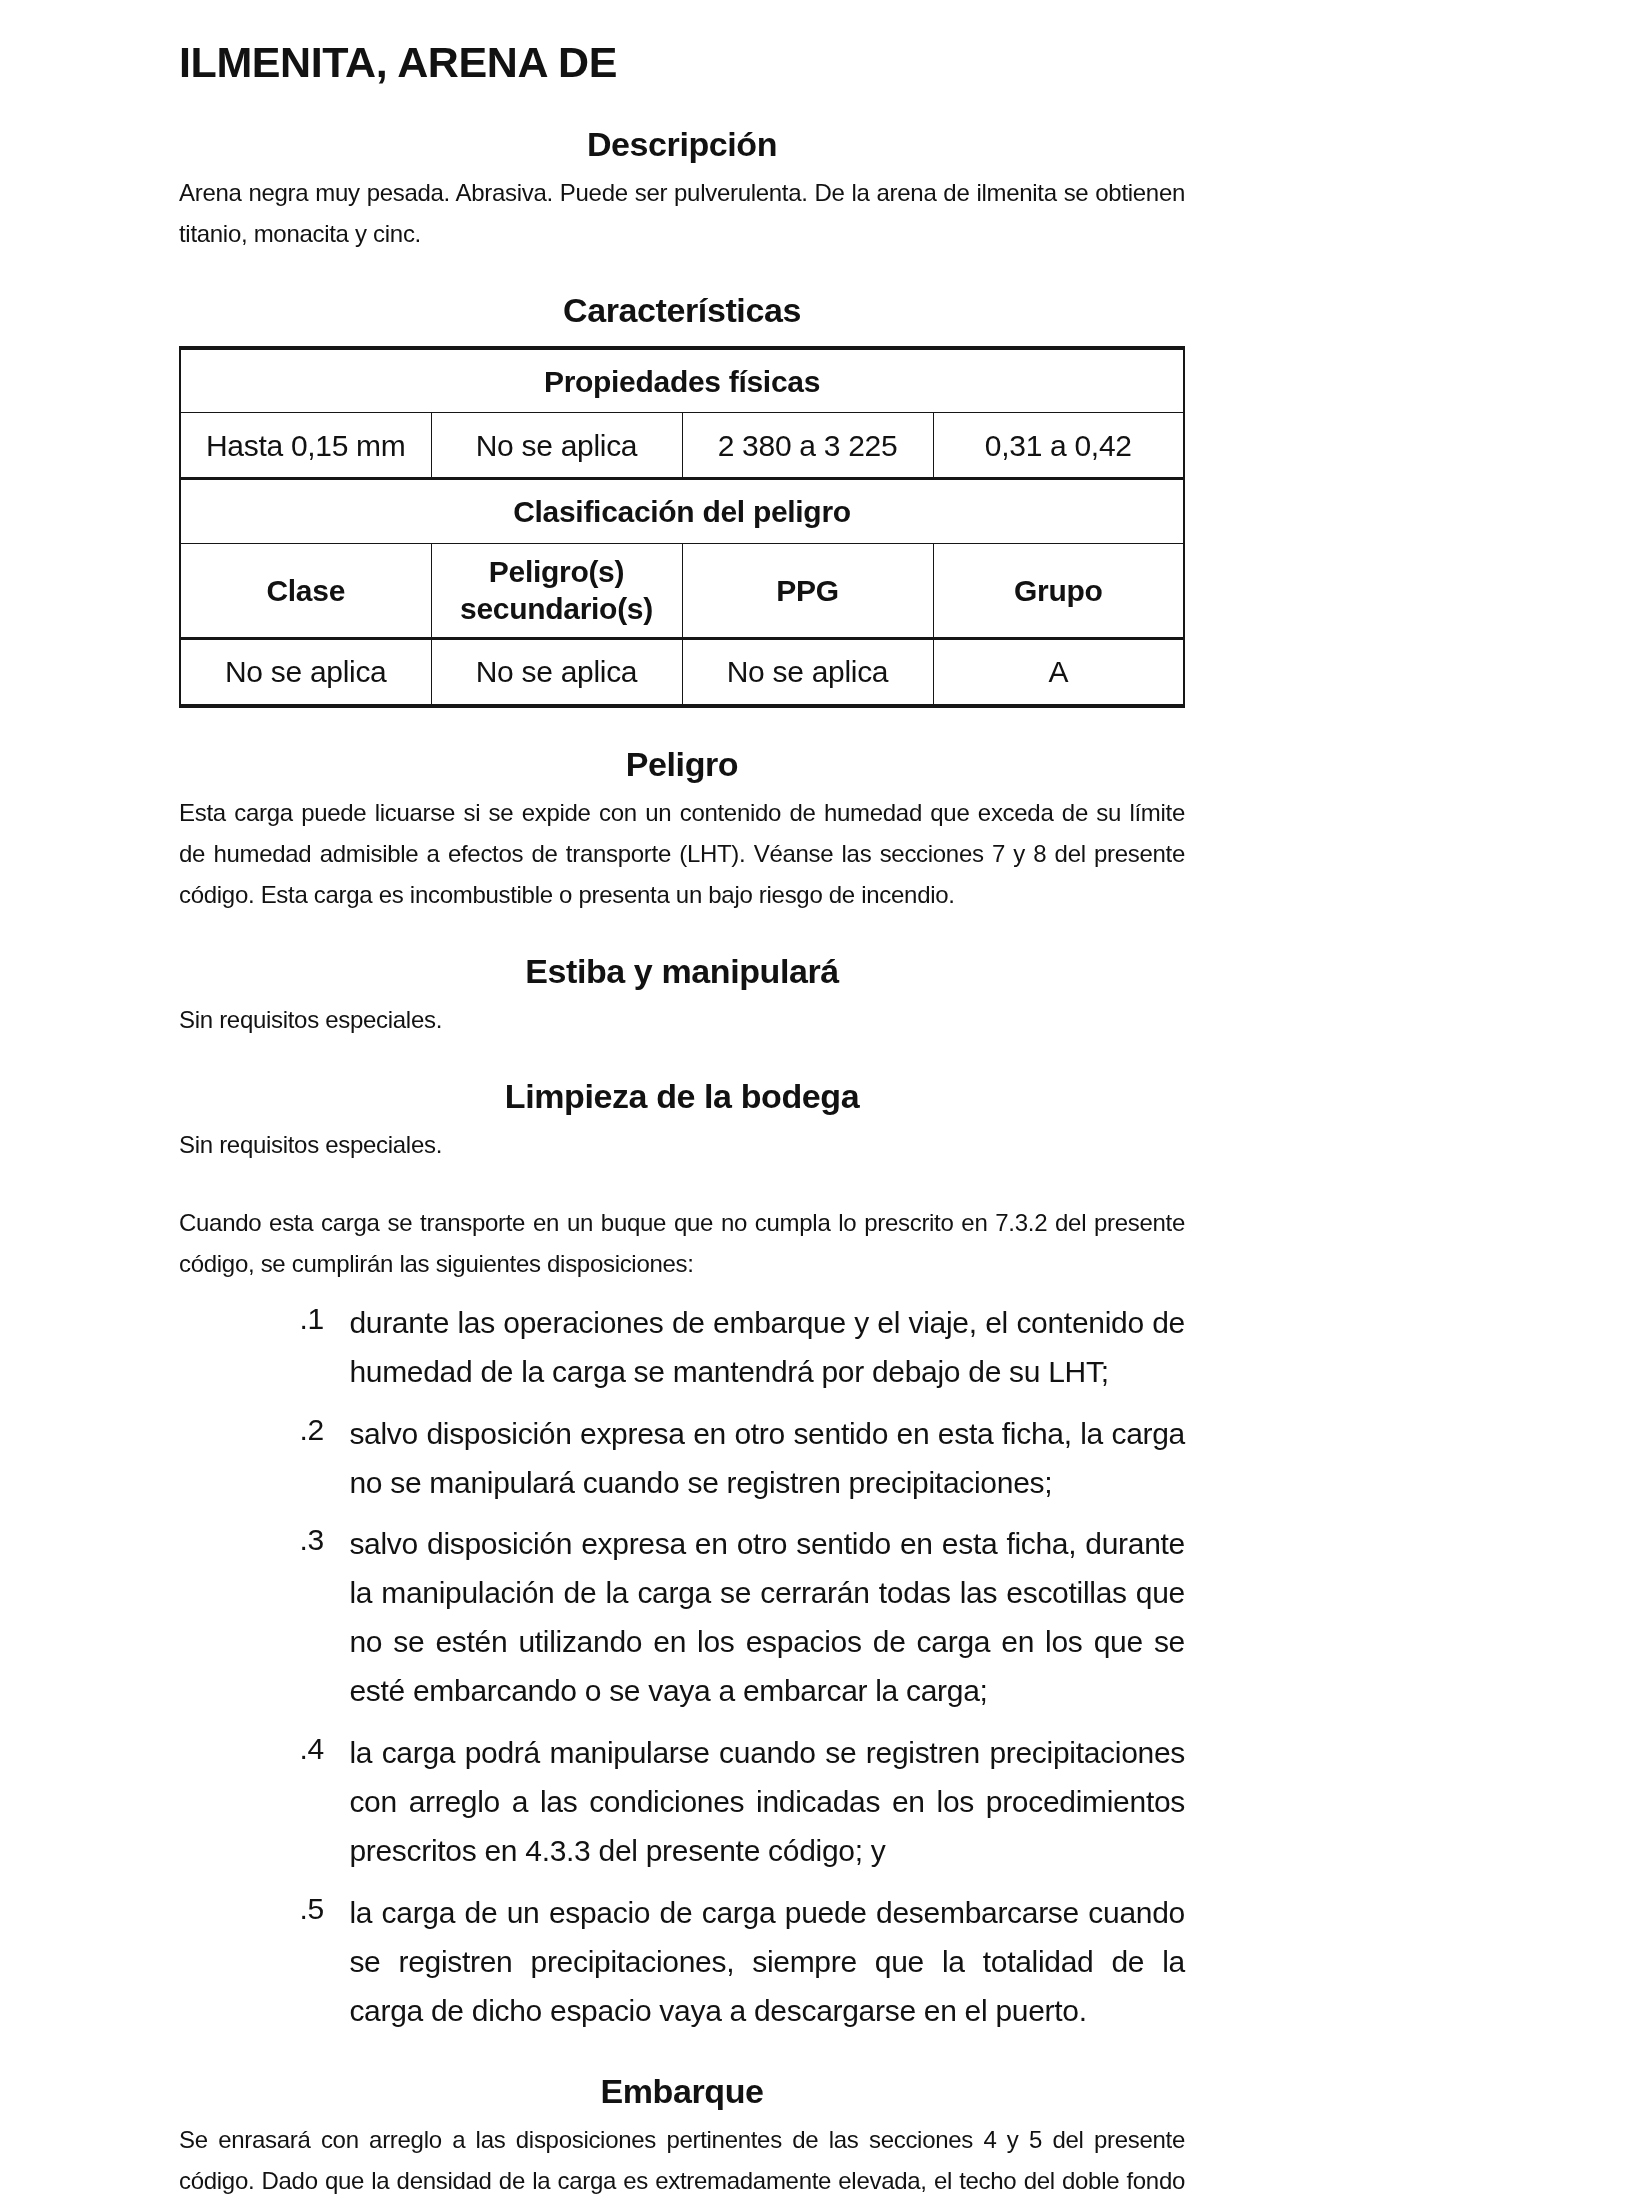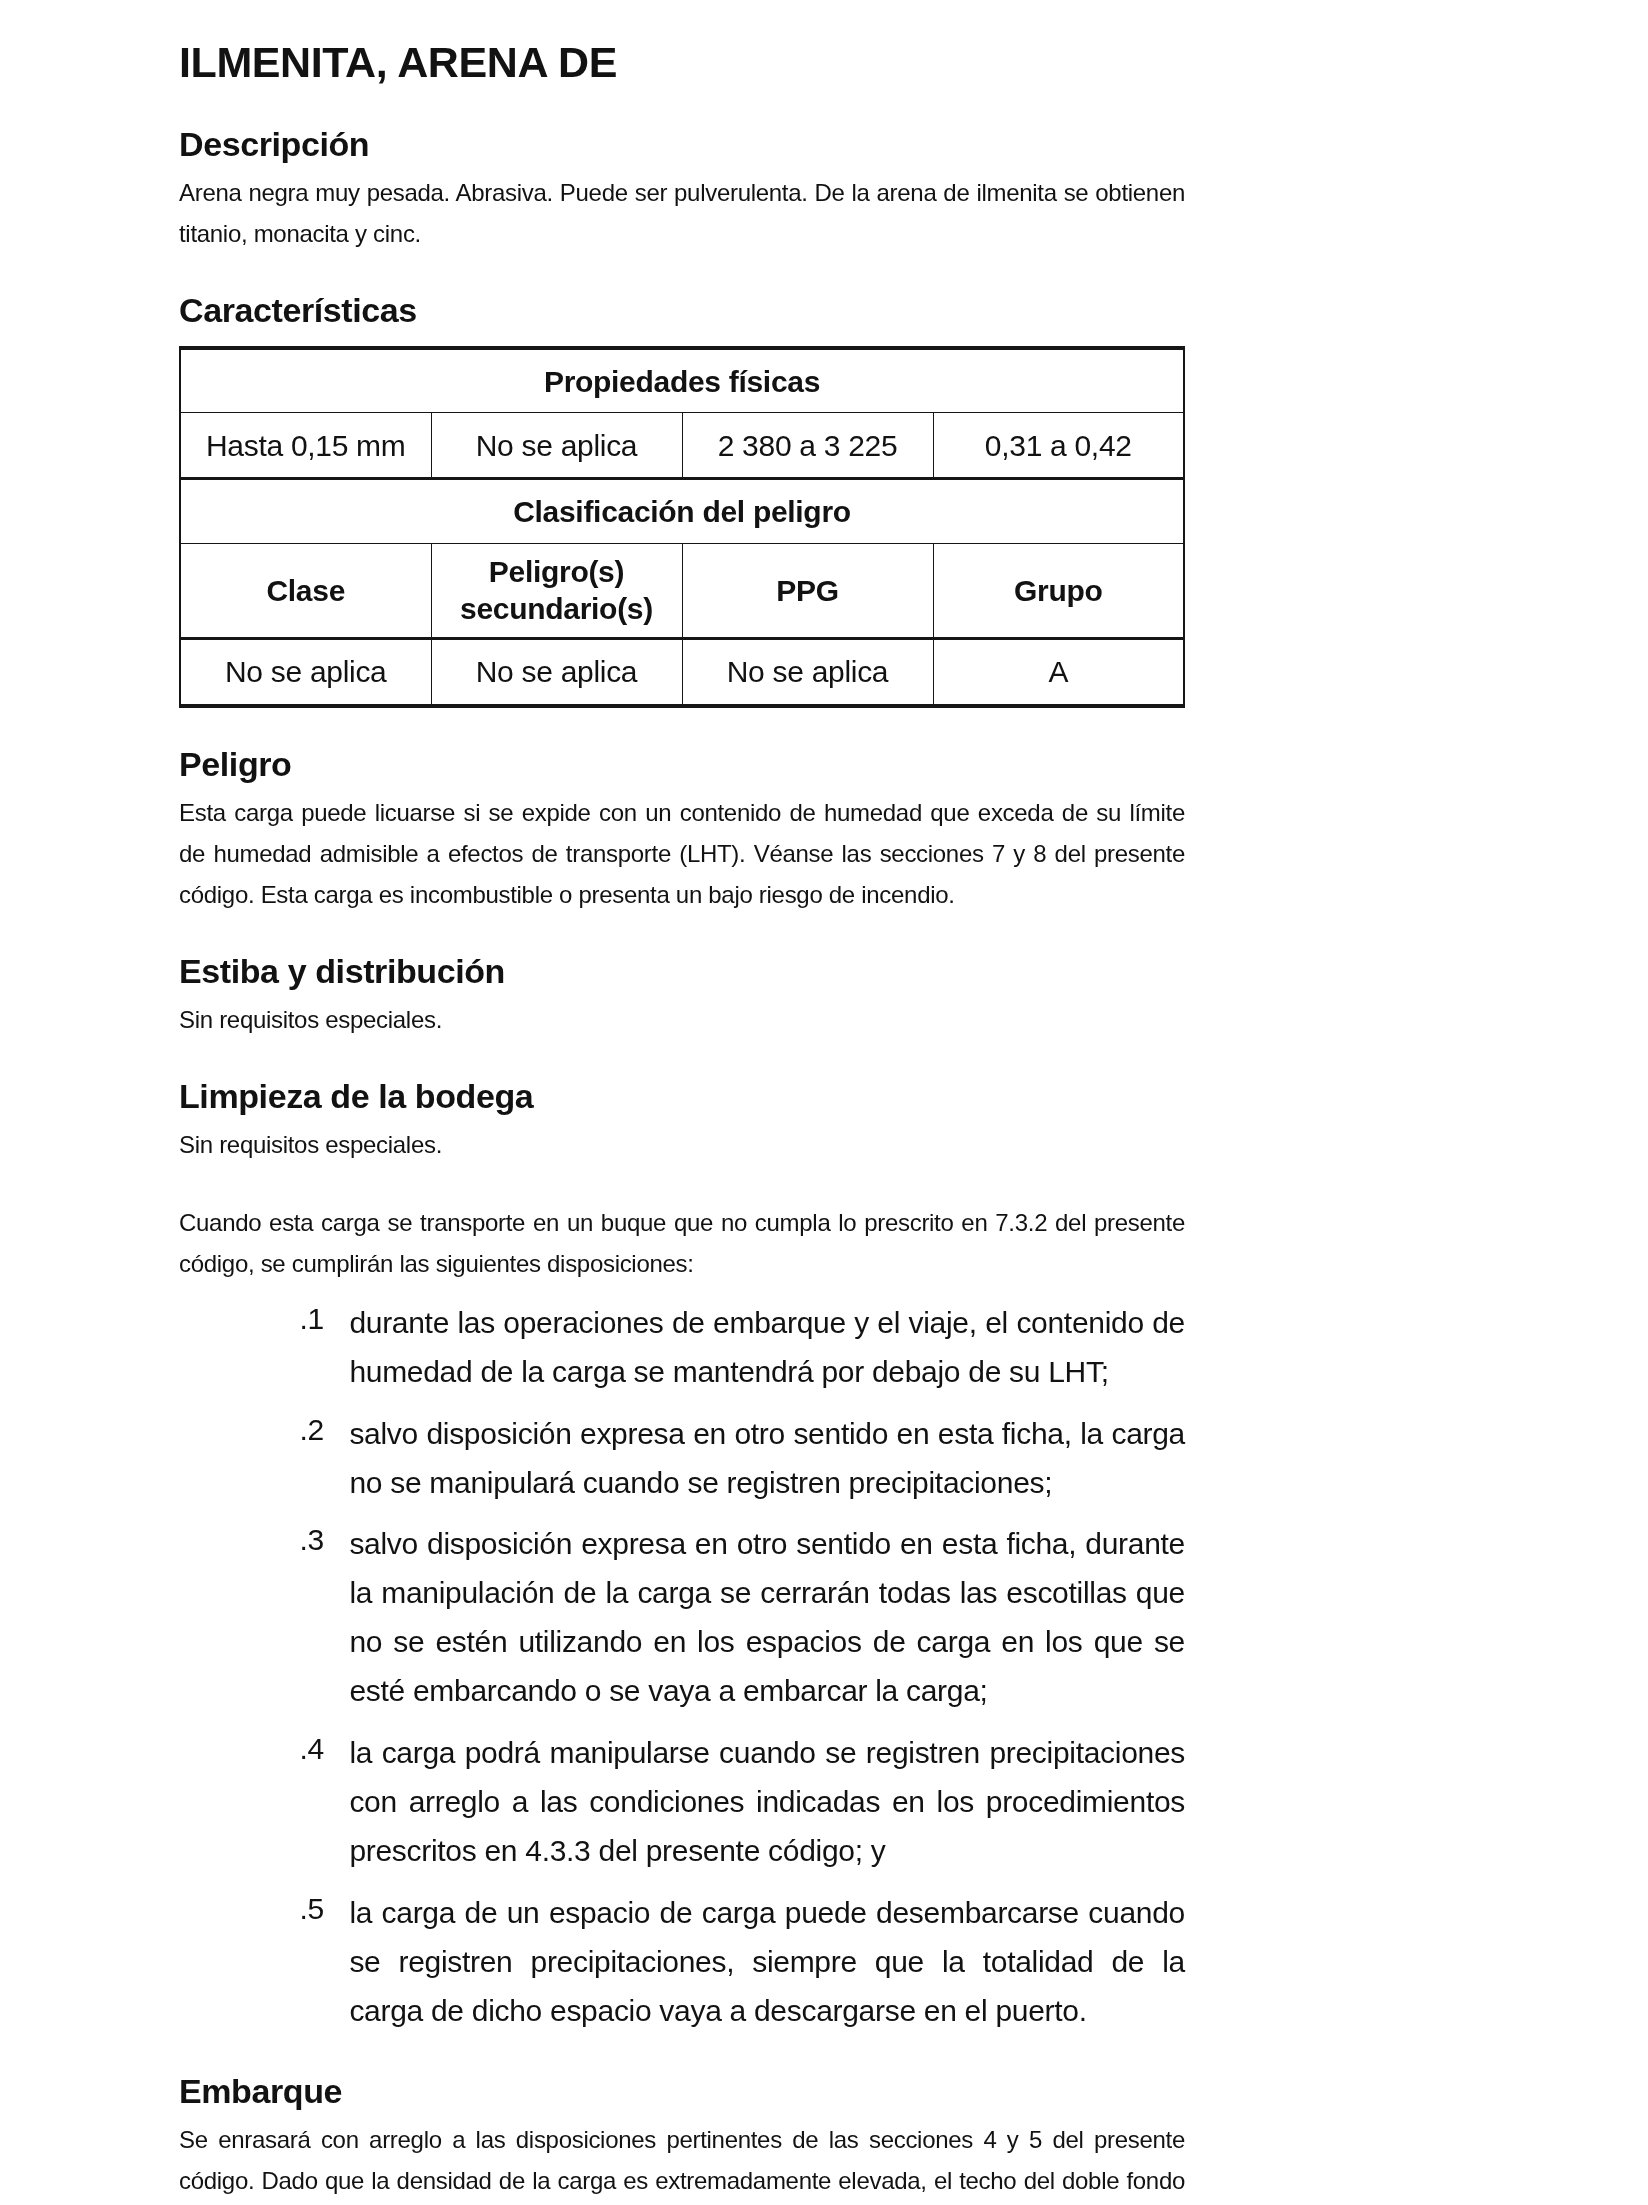--- a/index.html
+++ b/index.html
@@ -28,20 +28,21 @@
     margin: 0 0 38px 0;
   }
   .section {
     margin-top: 37px;
   }
   .section-heading {
     font-size: 34px;
     font-weight: 700;
     letter-spacing: -0.4px;
     margin: 0 0 8px 0;
+    text-align: center;
   }
   .body-text {
     font-size: 24px;
     line-height: 41px;
     letter-spacing: -0.3px;
     text-align: justify;
     margin: 0;
   }
   
   .char-table {
@@ -162,21 +163,21 @@
       </tbody>
     </table>
   </div>
 
   <div class="section">
     <h2 class="section-heading">Peligro</h2>
     <p class="body-text">Esta carga puede licuarse si se expide con un contenido de humedad que exceda de su límite de humedad admisible a efectos de transporte (LHT). Véanse las secciones 7 y 8 del presente código. Esta carga es incombustible o presenta un bajo riesgo de incendio.</p>
   </div>
 
   <div class="section">
-    <h2 class="section-heading">Estiba y distribución</h2>
+    <h2 class="section-heading">Estiba y manipulará</h2>
     <p class="body-text">Sin requisitos especiales.</p>
   </div>
 
   <div class="section">
     <h2 class="section-heading">Limpieza de la bodega</h2>
     <p class="body-text">Sin requisitos especiales.</p>
   </div>
 
   <div class="section">
     <p class="body-text">Cuando esta carga se transporte en un buque que no cumpla lo prescrito en 7.3.2 del presente código, se cumplirán las siguientes disposiciones:</p>

